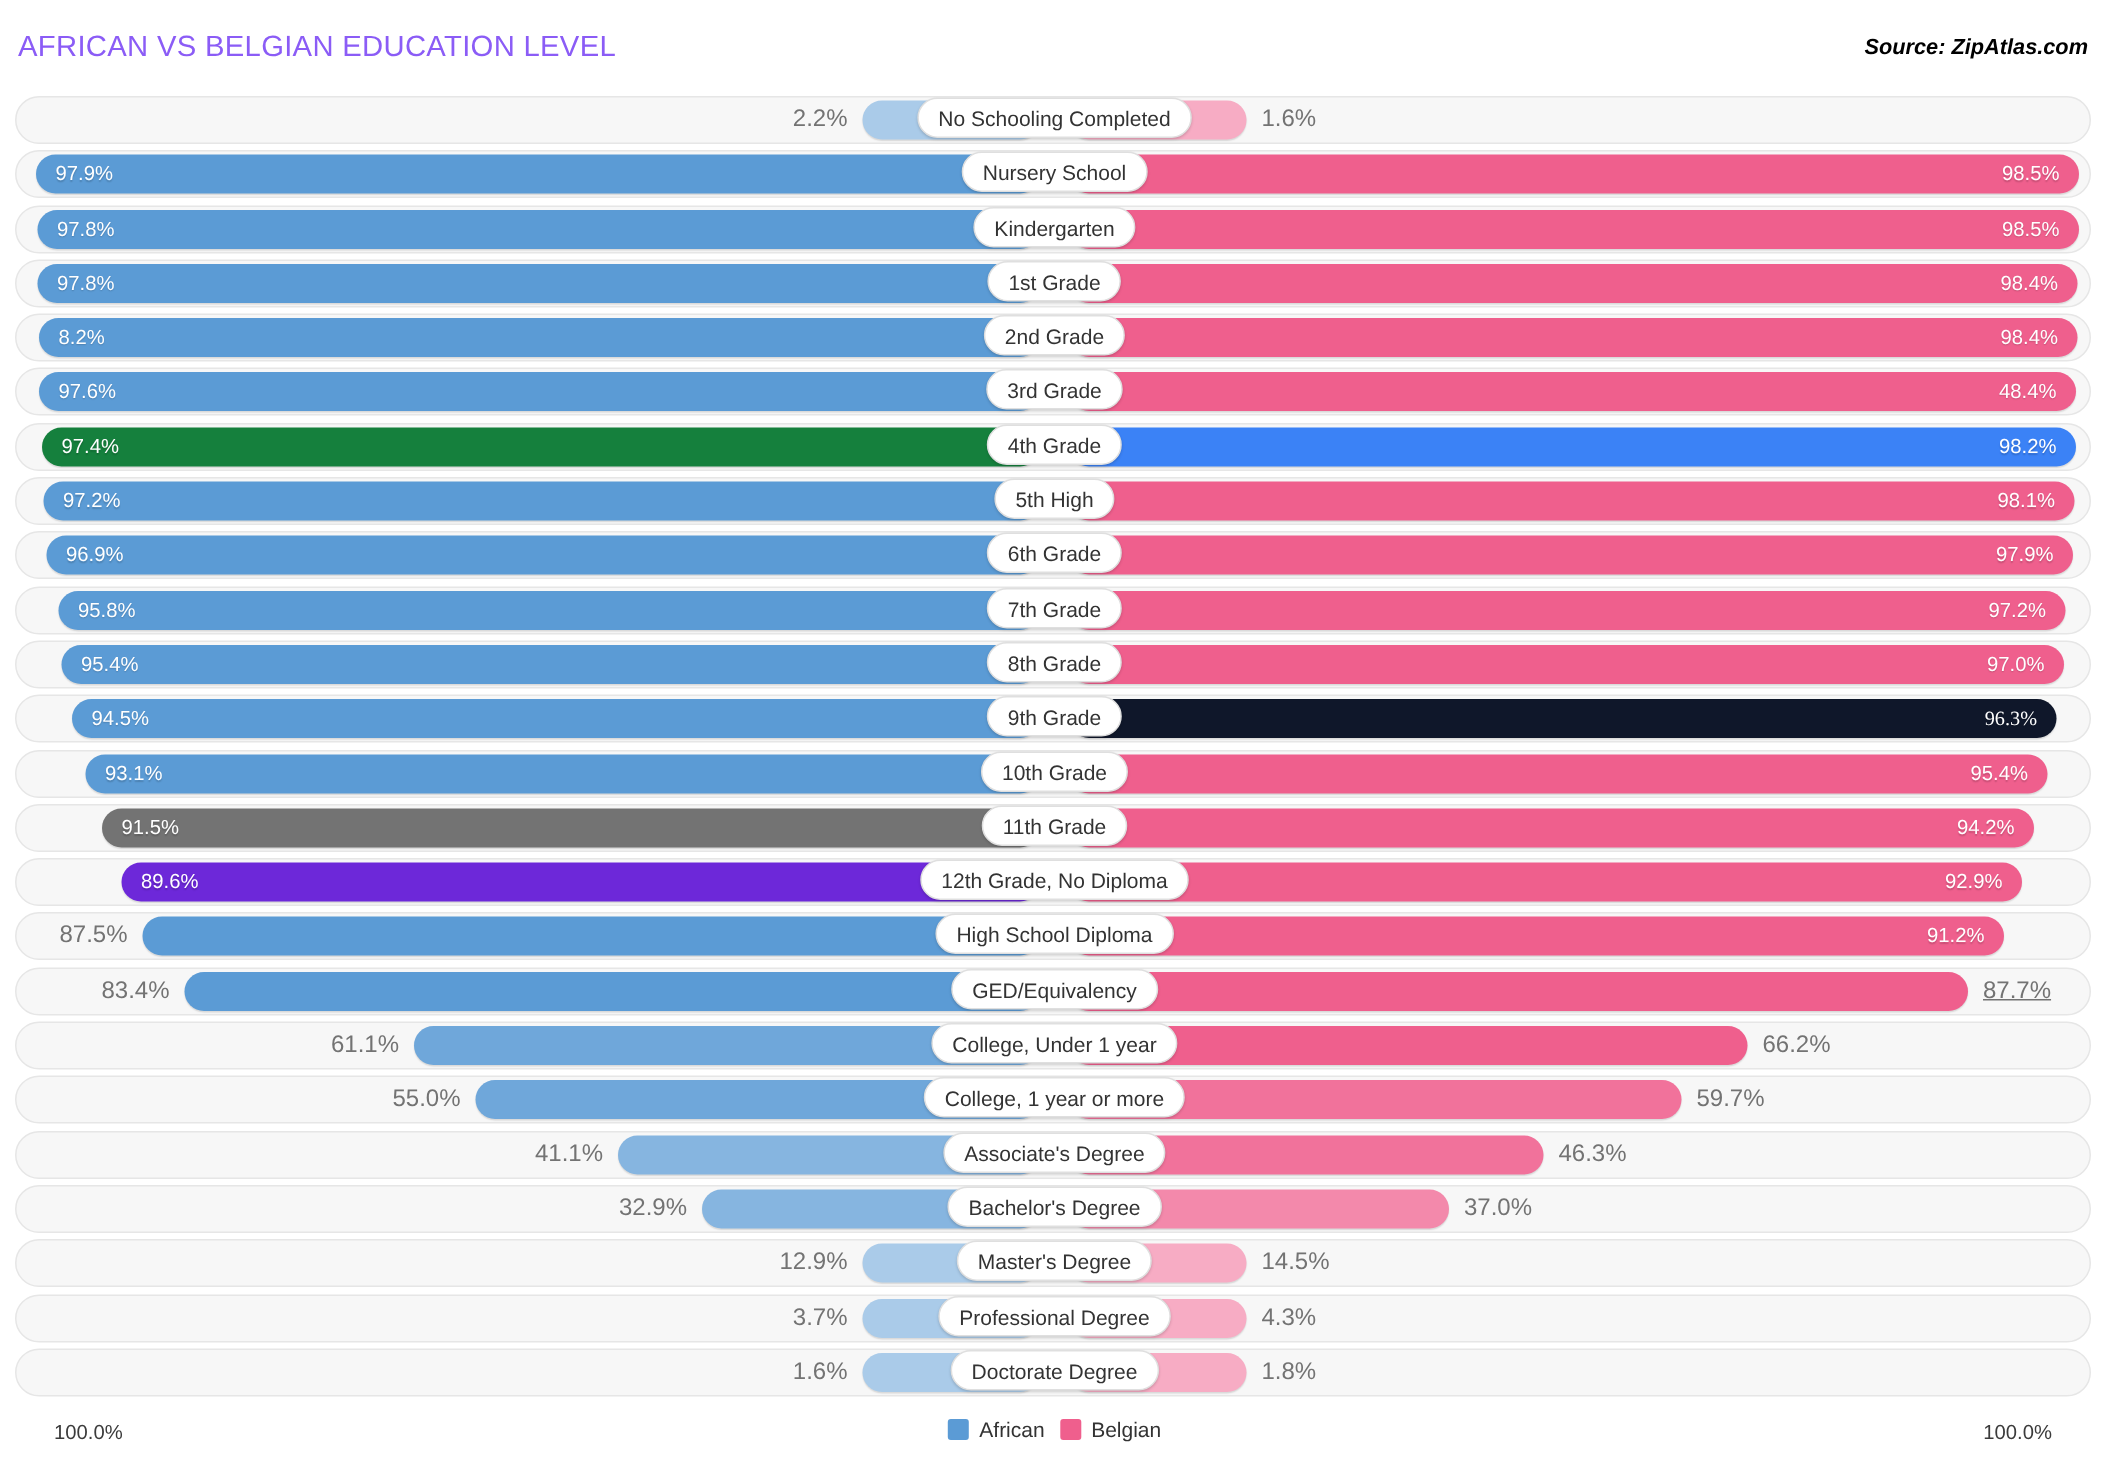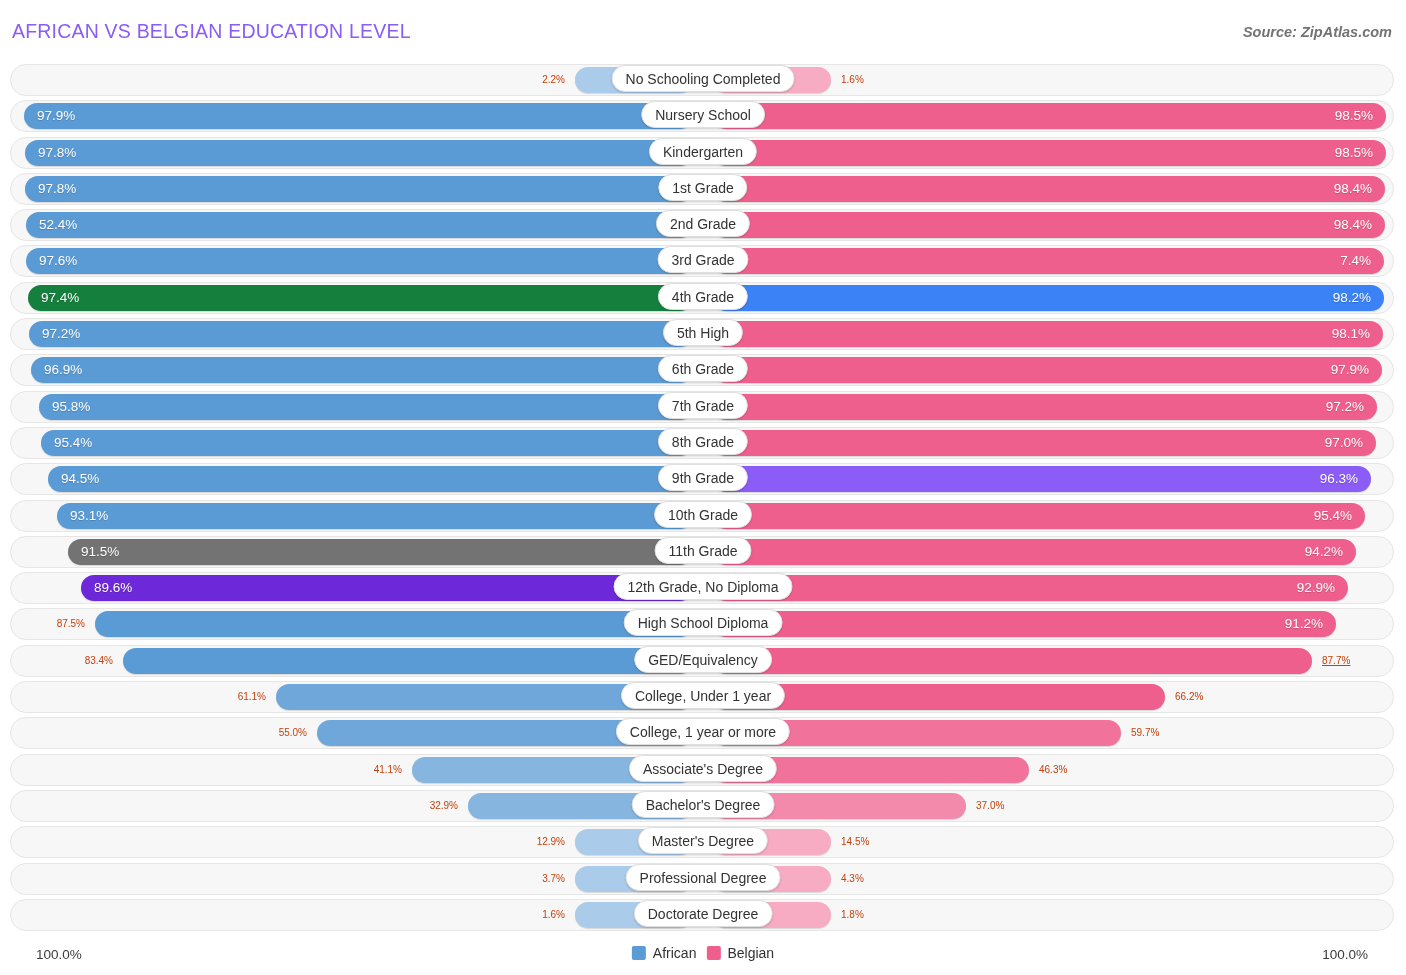--- a/index.html
+++ b/index.html
@@ -14,21 +14,21 @@
 
   
   .header { position: absolute; left:0; top:0; width:1406px; height:62px; }
   .title {
     position: absolute; left: 12px; top: 20px;
     font-size: 19.5px; color: #8b5cf6; letter-spacing: .2px;
     font-weight: 400; white-space: nowrap;
   }
   .source {
     position: absolute; right: 14px; top: 24px;
-    font-size: 14.5px; color: #737373; font-style: italic; font-weight: bold;
+    font-size: 14.5px; color: #000000; font-style: italic; font-weight: bold;
     white-space: nowrap;
   }
 
   
   .rows { position: absolute; left: 0; top: 64px; width: 1406px; }
   .row {
     position: relative;
     height: 32px;
     margin-bottom: 4.3px;
   }
@@ -53,21 +53,21 @@
   .inval {
     position: absolute; top: 0; height: 26px; line-height: 26px;
     font-size: 13.5px; color: #ffffff; white-space: nowrap;
     text-shadow: 0 1px 1px rgba(0,0,0,.18);
   }
   .bar.left  .inval { left: 13px; }
   .bar.right .inval { right: 13px; }
 
   .outval {
     position: absolute; top: 3px; height: 26px; line-height: 26px;
-    font-size: 10px; color: #c2410c; white-space: nowrap;
+    font-size: 16px; color: #737373; white-space: nowrap;
   }
   .outval.left  { text-align: right; }
   .outval.right { text-align: left; }
 
   
   .pill {
     position: absolute; left: 50%; transform: translateX(-50%);
     top: 1px; height: 27px; line-height: 26px;
     background: #ffffff; border: 1px solid #dfdfdf;
     border-radius: 14px; padding: 0 13px;
@@ -172,21 +172,21 @@
 
     </div>
 
     <div class="pill">1st Grade</div>
   </div>
       <div class="row">
     <div class="track"></div>
 
     <div class="half left">
       <div class="bar left" style="width:667px;background:#5b9bd5;">
-        <span class="inval">52.4%</span>
+        <span class="inval">8.2%</span>
       </div>
 
     </div>
 
     <div class="half right">
       <div class="bar right" style="width:672px;background:#ef5f8d;">
         <span class="inval">98.4%</span>
       </div>
 
     </div>
@@ -198,21 +198,21 @@
 
     <div class="half left">
       <div class="bar left" style="width:667px;background:#5b9bd5;">
         <span class="inval">97.6%</span>
       </div>
 
     </div>
 
     <div class="half right">
       <div class="bar right" style="width:671px;background:#ef5f8d;">
-        <span class="inval">7.4%</span>
+        <span class="inval">48.4%</span>
       </div>
 
     </div>
 
     <div class="pill">3rd Grade</div>
   </div>
       <div class="row">
     <div class="track"></div>
 
     <div class="half left">
@@ -311,21 +311,21 @@
     <div class="track"></div>
 
     <div class="half left">
       <div class="bar left" style="width:645px;background:#5b9bd5;">
         <span class="inval">94.5%</span>
       </div>
 
     </div>
 
     <div class="half right">
-      <div class="bar right" style="width:658px;background:#8b5cf6;">
+      <div class="bar right" style="width:658px;background:#0f172a;font-family:Liberation Serif, serif;">
         <span class="inval">96.3%</span>
       </div>
 
     </div>
 
     <div class="pill">9th Grade</div>
   </div>
       <div class="row">
     <div class="track"></div>
 

